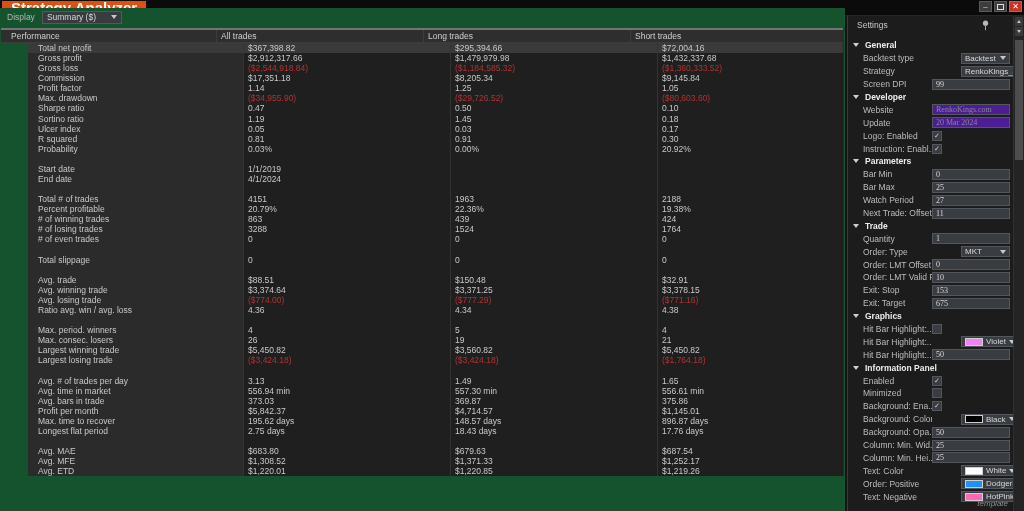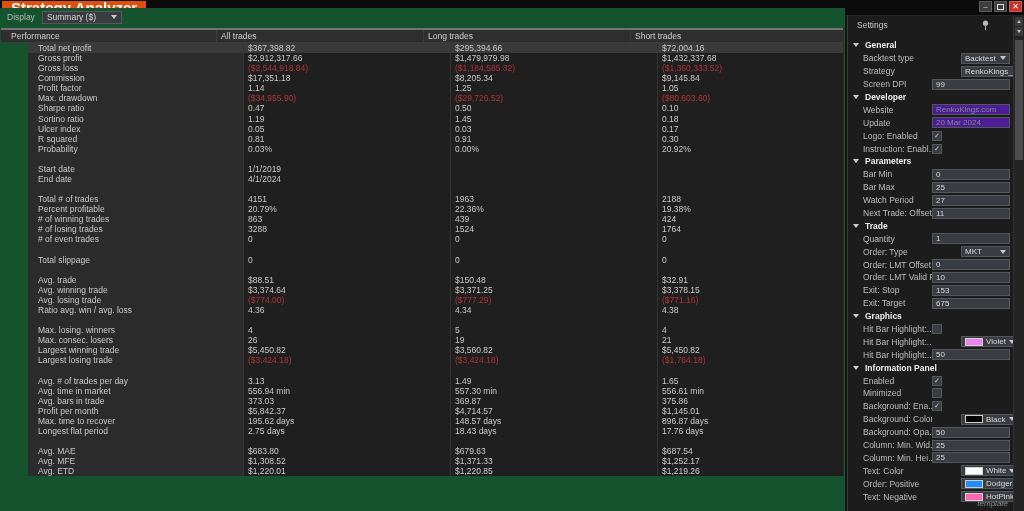--- a/index.html
+++ b/index.html
@@ -44,21 +44,21 @@
   .set-title{position:absolute;left:9px;top:4px;font-size:8.5px;color:#c8c8c8;}
   .pin{position:absolute;right:24px;top:4px;width:9px;height:11px;}
   .set-body{position:absolute;top:23px;left:0;right:10px;}
   .srow{height:12.9px;display:flex;align-items:center;padding-right:4px;}
   .shead-label{font-size:8.5px;font-weight:bold;color:#ededed;white-space:nowrap;}
   .tri{width:0;height:0;border-left:3.5px solid transparent;border-right:3.5px solid transparent;
     border-top:4px solid #cfcfcf;margin:0 6px 0 5px;flex:none;}
   .slabel{font-size:8.5px;color:#bdbdbd;padding-left:15px;flex:1;white-space:nowrap;overflow:hidden;}
   .ctlcol{width:78px;flex:none;display:flex;align-items:center;}
   .input{width:100%;height:11px;background:#393c41;border:1px solid #53575d;color:#d8d8d8;
-    font-size:8px;line-height:9px;padding:0 3px;box-sizing:border-box;white-space:nowrap;overflow:hidden;}
+    font-size:8px;line-height:9px;padding:0 3px;box-sizing:border-box;white-space:nowrap;overflow:hidden;font-family:Liberation Serif, serif;}
   .input.disabled{background:#4c1d95;color:#85898e;}
   .dd{display:flex;align-items:center;gap:3px;width:100%;height:11px;background:#393c41;
     border:1px solid #53575d;padding:0 3px;box-sizing:border-box;font-size:8px;color:#d8d8d8;margin-left:29px;}
   .ddval{flex:1;white-space:nowrap;overflow:hidden;line-height:9px;}
   .swatch{width:16px;height:6px;border:1px solid #cfcfcf;flex:none;}
   .checkbox{width:8px;height:8px;background:#393c41;border:1px solid #53575d;color:#cfcfcf;
     font-size:7px;line-height:8px;text-align:center;box-sizing:content-box;}
   .template-link{position:absolute;right:16px;bottom:3px;font-size:8px;font-style:italic;color:#8f8f8f;margin-top:28px;}
   
   .sscroll{position:absolute;top:0;right:0;bottom:0;width:10px;background:#242424;border-left:1px solid #303030;}
@@ -263,21 +263,21 @@
           <div class="tcell c2">4.34</div>
           <div class="tcell c3">4.38</div>
         </div>
         <div class="trow">
           <div class="tcell c0"></div>
           <div class="tcell c1"></div>
           <div class="tcell c2"></div>
           <div class="tcell c3"></div>
         </div>
         <div class="trow">
-          <div class="tcell c0">Max. losing. winners</div>
+          <div class="tcell c0">Max. period. winners</div>
           <div class="tcell c1">4</div>
           <div class="tcell c2">5</div>
           <div class="tcell c3">4</div>
         </div>
         <div class="trow">
           <div class="tcell c0">Max. consec. losers</div>
           <div class="tcell c1">26</div>
           <div class="tcell c2">19</div>
           <div class="tcell c3">21</div>
         </div>

